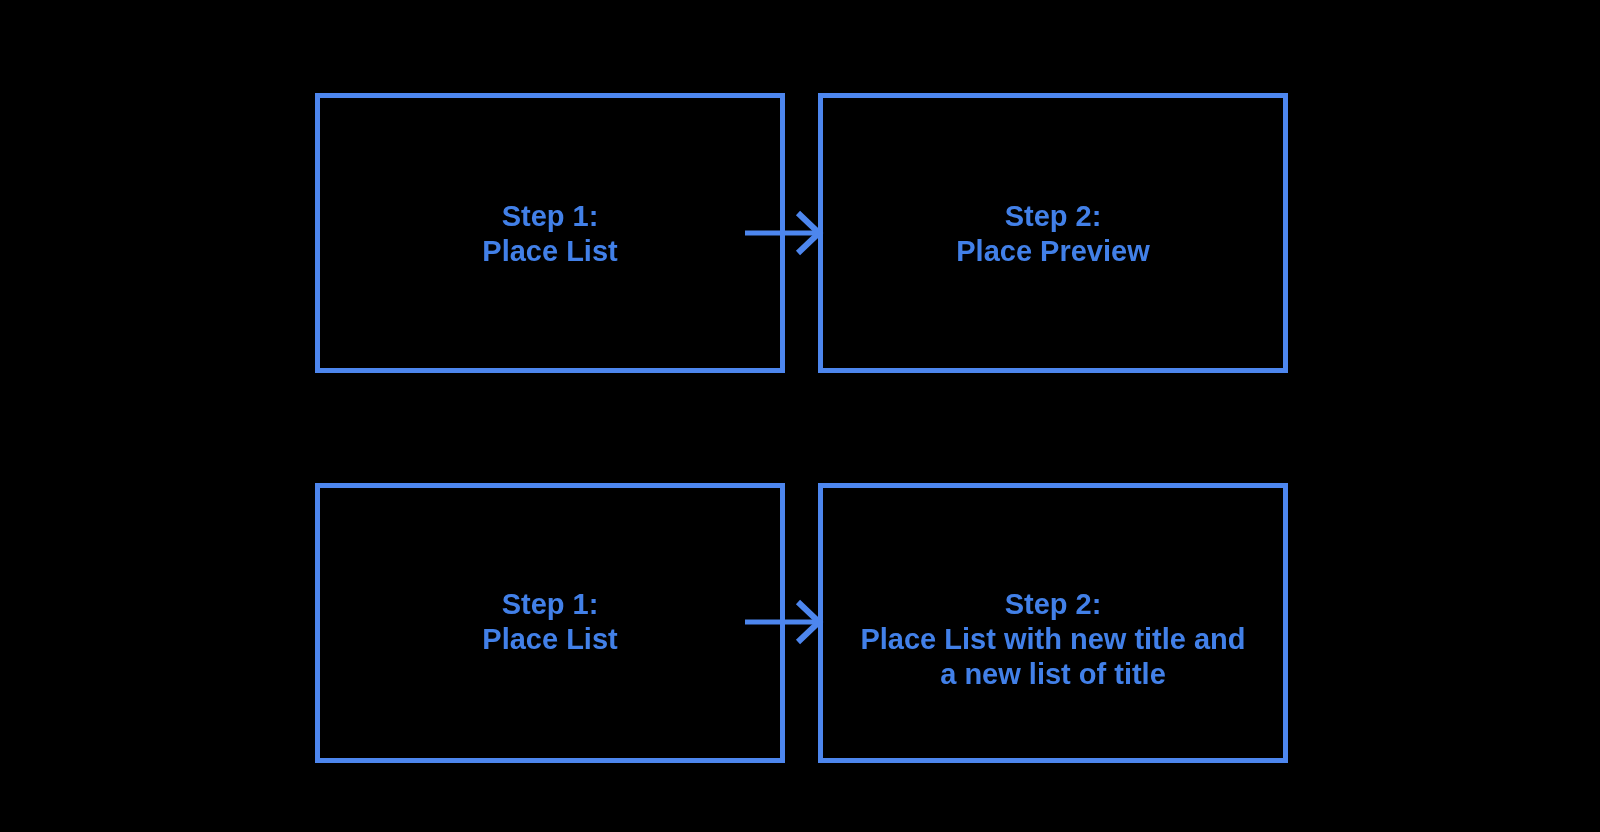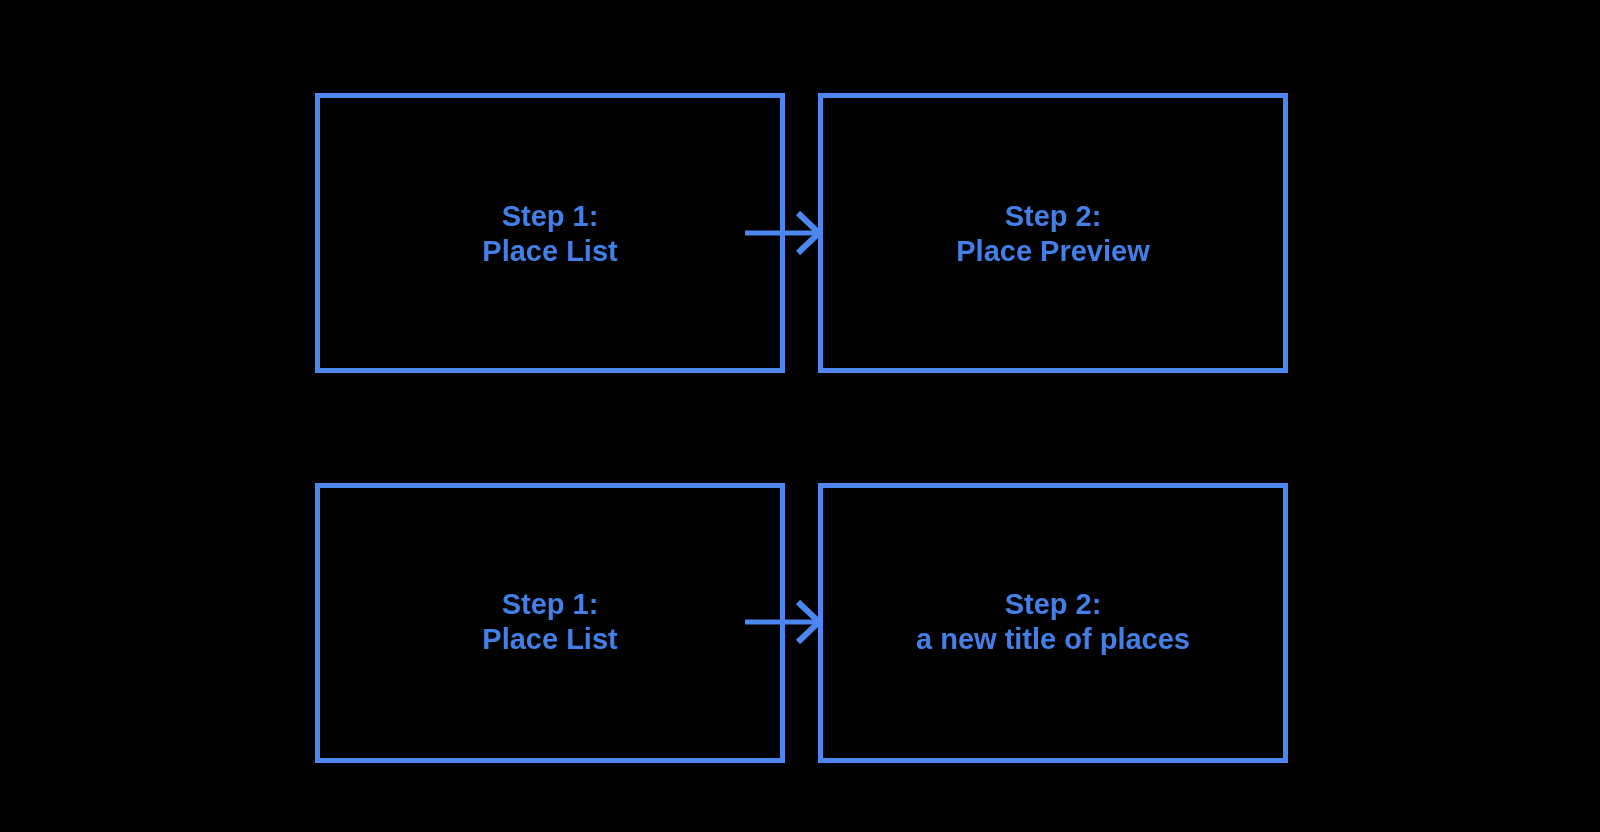--- a/index.html
+++ b/index.html
@@ -87,21 +87,22 @@
   <div class="flow-box box-bl">
     <div class="box-label">
       <div>Step 1:</div>
       <div>Place List</div>
     </div>
   </div>
 
   <div class="flow-box box-br">
     <div class="box-label">
       <div>Step 2:</div>
-      <div>a new title of places</div>
+      <div>Place List with new title and</div>
+      <div>a new list of title</div>
     </div>
   </div>
 
   <svg class="arrow-layer" viewBox="0 0 1600 832" aria-hidden="true">
     <g>
       <line class="shaft" x1="745" y1="233" x2="816" y2="233"></line>
       <polyline class="head" points="798,213 819,233 798,253"></polyline>
     </g>
     <g>
       <line class="shaft" x1="745" y1="622" x2="816" y2="622"></line>

